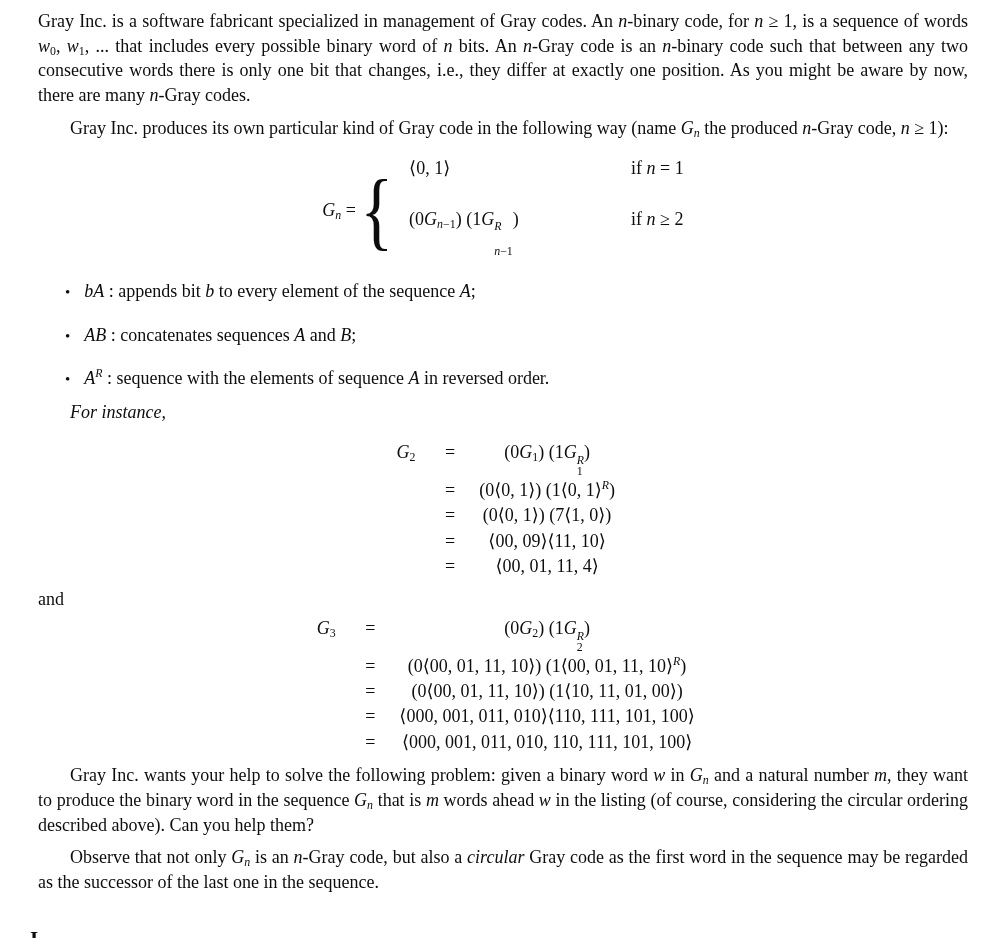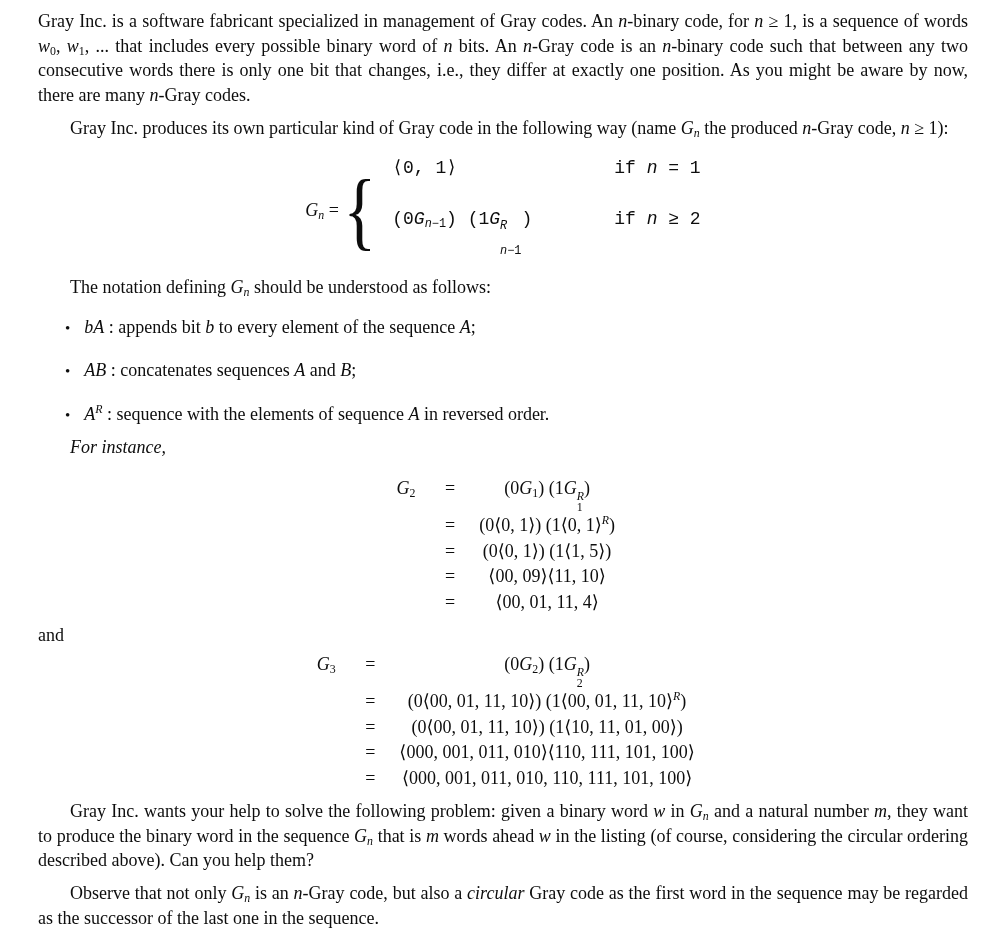--- a/index.html
+++ b/index.html
@@ -25,21 +25,21 @@
   .stk span { display:block; }
 
   
   .cases { display:flex; align-items:center; width:fit-content; margin:15px auto 11px; }
   .cases-lhs { white-space:nowrap;text-align:center; }
   .brace {
     font-size:86px; height:84px; display:flex; align-items:center;
     transform:scaleX(0.8); font-weight:400; margin-right:12px;
   }
   .case-grid { display:grid; grid-template-columns:222px auto; row-gap:26px; }
-  .case-grid span { line-height:25px; white-space:nowrap;font-family:Liberation Mono, monospace; }
+  .case-grid span { line-height:25px; white-space:nowrap; }
 
   
   .eqn { display:grid; grid-template-columns:auto auto auto; column-gap:24px; width:fit-content; margin:16px auto 0;text-align:center; }
   .eqn > span { line-height:25.4px; white-space:nowrap; }
   .eqn .alhs { min-width:30px; }
   #g3-block { margin-top:-4px; }
 
   
   .blist { margin:15px 0 0 0; padding:0 0 0 35px; list-style:none; }
   .blist li { display:flex; align-items:baseline; gap:14px; margin-bottom:17.5px; }
@@ -70,21 +70,20 @@
       <span>⟨0, 1⟩</span>
       <span>if <i>n</i> = 1</span>
       <span>(0<i>G</i><sub><i>n</i>−1</sub>) (1<i>G</i><span class="stk">
             <span><i>R</i></span>
             <span><i>n</i>−1</span>
           </span>)</span>
       <span>if <i>n</i> ≥ 2</span>
     </div>
   </div>
 
-  <p class="para indent">The notation defining <i>G</i><sub><i>n</i></sub> should be understood as follows:</p>
 
   <ul class="blist">
     <li>
       <span class="bullet">•</span>
       <span><i>bA</i> : appends bit <i>b</i> to every element of the sequence <i>A</i>;</span>
     </li>
     <li>
       <span class="bullet">•</span>
       <span><i>AB</i> : concatenates sequences <i>A</i> and <i>B</i>;</span>
     </li>
@@ -101,21 +100,21 @@
     <span>=</span>
     <span>(0<i>G</i><sub>1</sub>) (1<i>G</i><span class="stk">
           <span><i>R</i></span>
           <span>1</span>
         </span>)</span>
     <span class="alhs"></span>
     <span>=</span>
     <span>(0⟨0, 1⟩) (1⟨0, 1⟩<sup><i>R</i></sup>)</span>
     <span class="alhs"></span>
     <span>=</span>
-    <span>(0⟨0, 1⟩) (1⟨1, 5⟩)</span>
+    <span>(0⟨0, 1⟩) (7⟨1, 0⟩)</span>
     <span class="alhs"></span>
     <span>=</span>
     <span>⟨00, 09⟩⟨11, 10⟩</span>
     <span class="alhs"></span>
     <span>=</span>
     <span>⟨00, 01, 11, 4⟩</span>
   </div>
 
   <p class="para mt12">and</p>
 

